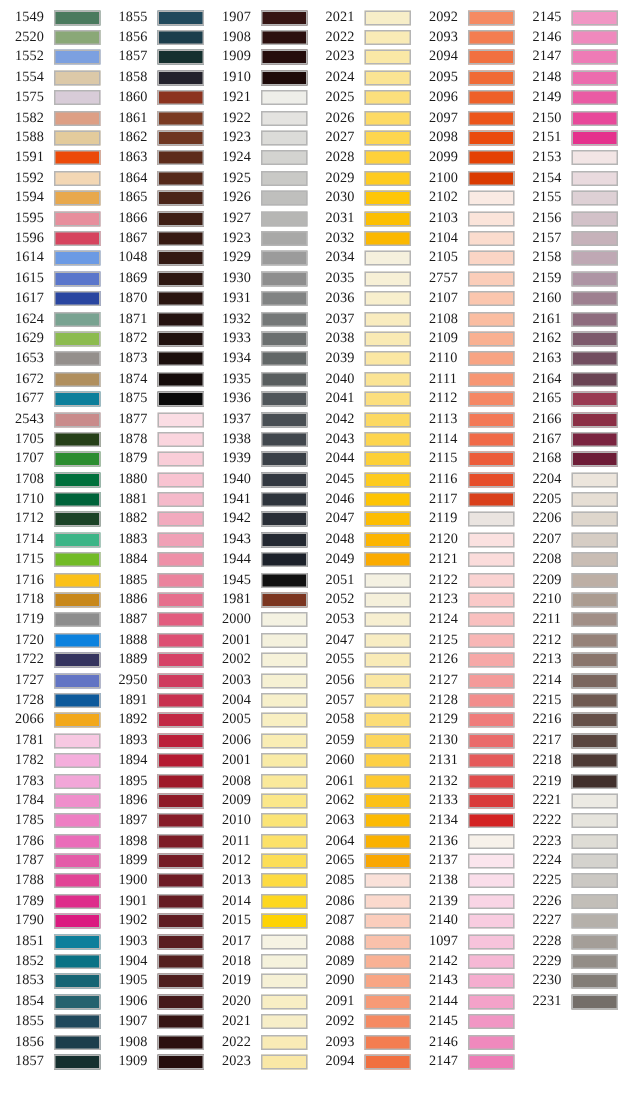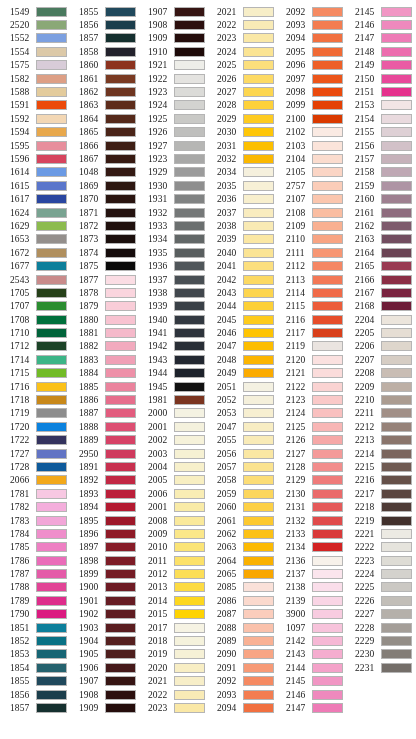--- a/index.html
+++ b/index.html
@@ -1095,21 +1095,21 @@
         </div>
         <div class="color-row">
           <span class="code-label">2138</span>
           <span class="swatch" style="background-color: rgb(250, 222, 234);"></span>
         </div>
         <div class="color-row">
           <span class="code-label">2139</span>
           <span class="swatch" style="background-color: rgb(249, 213, 229);"></span>
         </div>
         <div class="color-row">
-          <span class="code-label">3900</span>
+          <span class="code-label">2140</span>
           <span class="swatch" style="background-color: rgb(248, 204, 224);"></span>
         </div>
         <div class="color-row">
           <span class="code-label">1097</span>
           <span class="swatch" style="background-color: rgb(247, 195, 219);"></span>
         </div>
         <div class="color-row">
           <span class="code-label">2142</span>
           <span class="swatch" style="background-color: rgb(246, 184, 213);"></span>
         </div>

